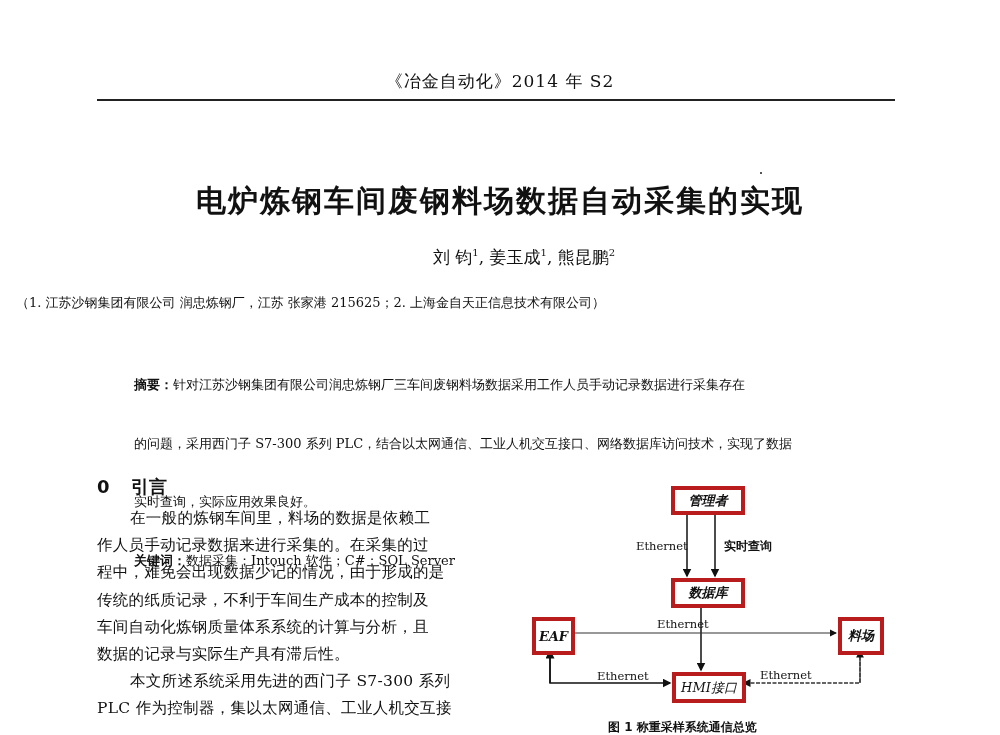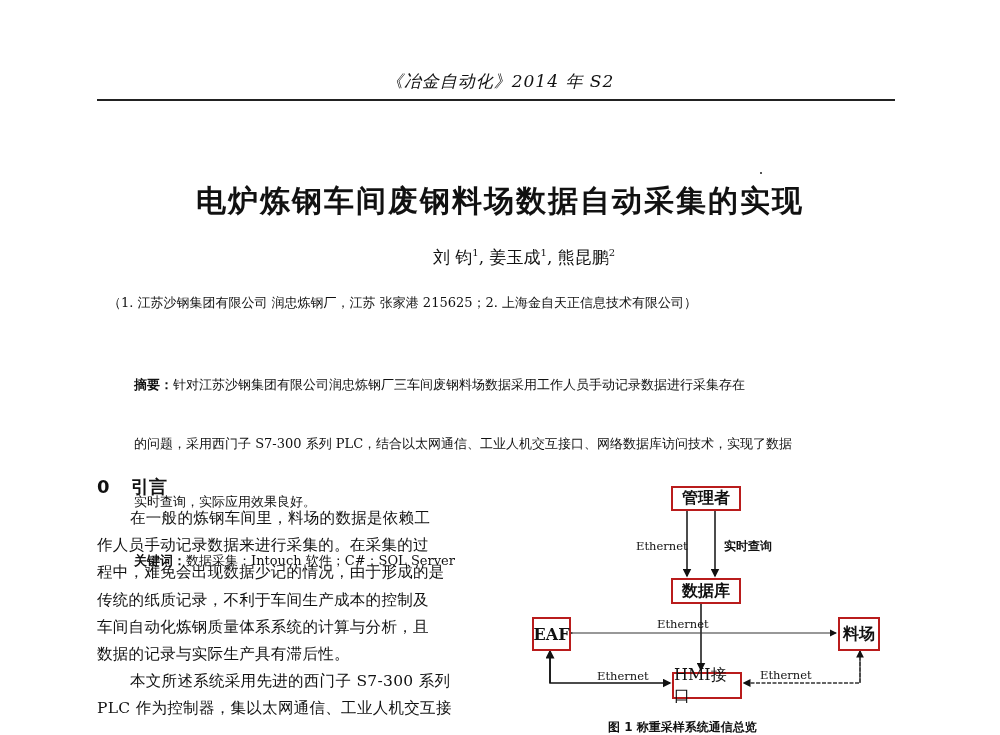--- a/index.html
+++ b/index.html
@@ -1,40 +1,40 @@
 <!DOCTYPE html>
 <html><head>
 <meta charset="utf-8">
 <style>
   html, body { margin:0; padding:0; background:#fff; }
   body { width:1000px; height:735px; position:relative; overflow:hidden;
          font-family:"DejaVu Serif","Liberation Serif",serif; color:#111; }
   .abs { position:absolute; white-space:nowrap; }
-  .journal { left:0; width:1000px; top:70px; text-align:center; font-size:17px; letter-spacing:1px;font-style:italic; }
+  .journal { left:0; width:1000px; top:70px; text-align:center; font-size:17px; letter-spacing:1px; }
   .rule { left:97px; top:99px; width:798px; height:2px; background:#222; }
   .title { left:0; width:1000px; top:181px; text-align:center; font-size:30px; font-weight:bold;
            font-family:Liberation Sans, sans-serif; letter-spacing:2px; }
   .authors { left:0; width:1000px; top:246px; text-align:center; font-size:17px;padding-left:24px; }
   .authors sup { font-size:10px; }
-  .affil { left:4px; width:797px; top:294px; text-align:center; font-size:13px; }
+  .affil { left:16px; width:797px; top:294px; font-size:13px; }
   .abstract { left:134px; width:740px; top:338px; font-size:13px; line-height:22.5px; white-space:normal; }
   .abstract .lbl { font-weight:bold; }
   .abstract .line { display:block; white-space:nowrap;margin-top:36px; }
   .section { left:97px; top:475px; font-size:18px; font-weight:bold;
              font-family:"DejaVu Sans","Liberation Sans",sans-serif; }
   .section .num { display:inline-block; width:34px; }
   .body { left:97px; top:505px; width:394px; font-size:15.5px; line-height:27.2px; }
   .body .line { display:block; white-space:nowrap; letter-spacing:0.3px; }
   .body .indent { padding-left:33px; }
   .dot { position:absolute; width:2px; height:2px; background:#555; }
 
   
   .diagram { position:absolute; left:520px; top:475px; width:380px; height:260px; }
-  .box { position:absolute; border:2px solid #b91c1c; background:#fff; font-size:16px; font-weight:bold;
-         display:flex; align-items:center; justify-content:center; }
+  .box { position:absolute; border:4px solid #b91c1c; background:#fff; font-size:13px; font-weight:bold;
+         display:flex; align-items:center; justify-content:center;font-style:italic; }
   .lbl-small { position:absolute; font-size:11.5px; white-space:nowrap; }
   .caption { position:absolute; font-size:12px; font-weight:bold; white-space:nowrap;
              font-family:"DejaVu Sans","Liberation Sans",sans-serif; }
   svg.lines { position:absolute; left:0; top:0; }
 </style>
 </head>
 <body>
 
 <div class="abs journal">《冶金自动化》2014 年 S2</div>
 <div class="abs rule"></div>

